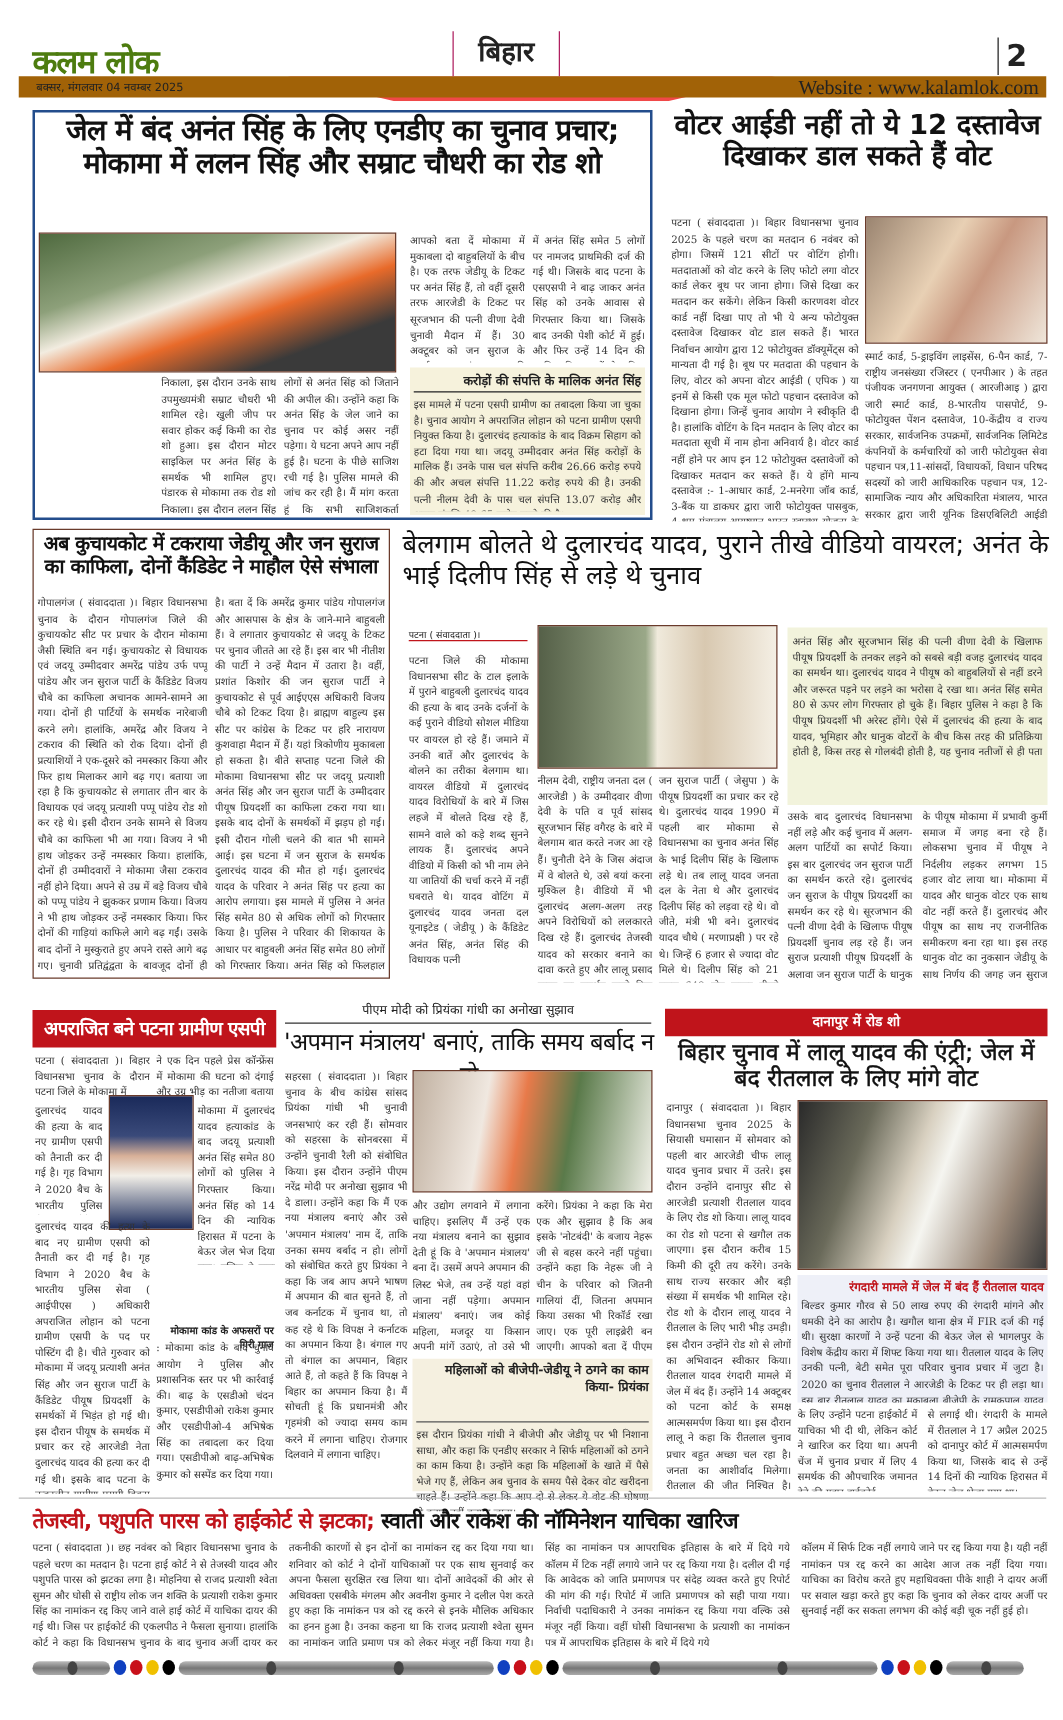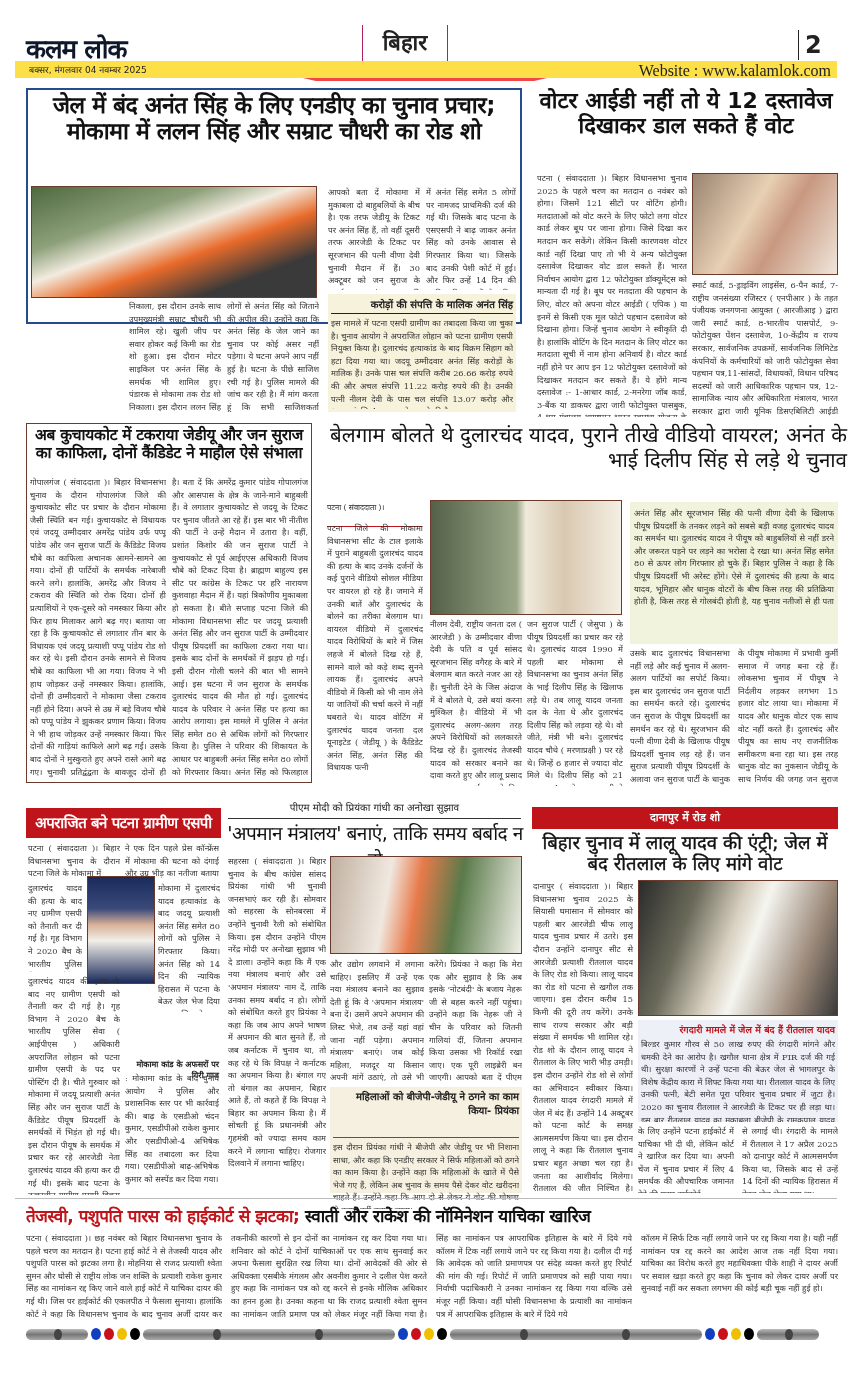--- a/index.html
+++ b/index.html
@@ -1,25 +1,25 @@
 <!DOCTYPE html>
 <html><head>
 <meta charset="utf-8">
 <style>
 *{box-sizing:border-box;margin:0;padding:0}
 body{width:850px;height:1376px;background:#fff;font-family:"DejaVu Sans",sans-serif;color:#222;position:relative;overflow:hidden}
 .abs{position:absolute}
-.masthead-brand{left:26px;top:30px;font-size:26px;font-weight:bold;color:#0f172a;font-family:"DejaVu Sans",sans-serif;letter-spacing:-1px}
+.masthead-brand{left:26px;top:30px;font-size:26px;font-weight:bold;color:#4d7c0f;font-family:"DejaVu Sans",sans-serif;letter-spacing:-1px}
 .section-box{left:362px;top:25px;width:86px;height:36px;border-left:1px solid #b02060;border-right:1px solid #b02060;text-align:center;font-size:22px;font-weight:bold;line-height:36px}
 .page-no{left:798px;top:30px;border-left:1px solid #222;padding-left:6px;font-size:24px;font-weight:bold;height:30px;line-height:30px}
-.dateline{left:15px;top:61px;width:822px;height:17px;background:#fde047}
+.dateline{left:15px;top:61px;width:822px;height:17px;background:#a16207}
 .dateline .date{position:absolute;left:14px;top:2px;font-size:9px}
 .dateline .web{position:absolute;right:6px;top:1px;font-size:16px;font-family:Liberation Serif, serif}
 .redtab{left:230px;top:61px;width:390px;height:20px;background:#f04848;clip-path:polygon(0 0,100% 0,78% 100%,22% 100%)}
-.lead-box{left:26px;top:88px;width:496px;height:236px;border:2px solid #234d8c}
+.lead-box{left:26px;top:88px;width:496px;height:328px;border:2px solid #234d8c}
 .hl{font-weight:bold;color:#111;text-align:center;line-height:1.15}
 .col{font-size:8.2px;line-height:12.6px;text-align:justify;color:#333;font-family:"DejaVu Serif",serif;overflow:hidden}
 .photo{background:linear-gradient(135deg,#7a8a6e,#c8b8a0 40%,#f0e6d6 55%,#8a7a68);border:1px solid #6a3b2b}
 .infobox{background:#f6f2dc}
 .rule{height:1px;background:#222}
 .boxhead{font-weight:bold;text-align:right}
 .redbar{background:#c0141b;color:#fff;font-weight:bold;text-align:center}
 .reg{display:flex;align-items:center;gap:3px}
 .bar{height:11px;border-radius:6px;background:linear-gradient(#bbb,#777 50%,#aaa);position:relative}
 .bar i{position:absolute;top:0;width:8px;height:11px;border-radius:50%;background:#444}
@@ -54,22 +54,22 @@
 <div class="abs col" style="left:537px;top:172px;width:150px;height:245px">पटना ( संवाददाता )। बिहार विधानसभा चुनाव 2025 के पहले चरण का मतदान 6 नवंबर को होगा। जिसमें 121 सीटों पर वोटिंग होगी। मतदाताओं को वोट करने के लिए फोटो लगा वोटर कार्ड लेकर बूथ पर जाना होगा। जिसे दिखा कर मतदान कर सकेंगे। लेकिन किसी कारणवश वोटर कार्ड नहीं दिखा पाए तो भी ये अन्य फोटोयुक्त दस्तावेज दिखाकर वोट डाल सकते हैं। भारत निर्वाचन आयोग द्वारा 12 फोटोयुक्त डॉक्यूमेंट्स को मान्यता दी गई है। बूथ पर मतदाता की पहचान के लिए, वोटर को अपना वोटर आईडी ( एपिक ) या इनमें से किसी एक मूल फोटो पहचान दस्तावेज को दिखाना होगा। जिन्हें चुनाव आयोग ने स्वीकृति दी है। हालांकि वोटिंग के दिन मतदान के लिए वोटर का मतदाता सूची में नाम होना अनिवार्य है। वोटर कार्ड नहीं होने पर आप इन 12 फोटोयुक्त दस्तावेजों को दिखाकर मतदान कर सकते हैं। ये होंगे मान्य दस्तावेज :- 1-आधार कार्ड, 2-मनरेगा जॉब कार्ड, 3-बैंक या डाकघर द्वारा जारी फोटोयुक्त पासबुक, 4-श्रम मंत्रालय-आयुष्मान भारत स्वास्थ्य योजना के तहत जारी स्वास्थ्य बीमा</div>
 <div class="abs photo" style="left:692px;top:173px;width:146px;height:102px;background:linear-gradient(120deg,#9a8470,#e8d0b4 40%,#c89880 60%,#efe6da)"></div>
 <div class="abs col" style="left:692px;top:279px;width:146px;height:138px">स्मार्ट कार्ड, 5-ड्राइविंग लाइसेंस, 6-पैन कार्ड, 7-राष्ट्रीय जनसंख्या रजिस्टर ( एनपीआर ) के तहत पंजीयक जनगणना आयुक्त ( आरजीआइ ) द्वारा जारी स्मार्ट कार्ड, 8-भारतीय पासपोर्ट, 9-फोटोयुक्त पेंशन दस्तावेज, 10-केंद्रीय व राज्य सरकार, सार्वजनिक उपक्रमों, सार्वजनिक लिमिटेड कंपनियों के कर्मचारियों को जारी फोटोयुक्त सेवा पहचान पत्र,11-सांसदों, विधायकों, विधान परिषद सदस्यों को जारी आधिकारिक पहचान पत्र, 12-सामाजिक न्याय और अधिकारिता मंत्रालय, भारत सरकार द्वारा जारी यूनिक डिसएबिलिटी आईडी कार्ड।</div>
 
 <div class="abs" style="left:26px;top:423px;width:286px;height:360px;border:1.5px solid #6a3b2b">
   <div class="hl" style="position:absolute;left:3px;top:3px;width:278px;font-size:15.5px;letter-spacing:-0.3px">अब कुचायकोट में टकराया जेडीयू और जन सुराज का काफिला, दोनों कैंडिडेट ने माहौल ऐसे संभाला</div>
   <div class="col" style="position:absolute;left:3px;top:52px;width:136px;height:302px">गोपालगंज ( संवाददाता )। बिहार विधानसभा चुनाव के दौरान गोपालगंज जिले की कुचायकोट सीट पर प्रचार के दौरान मोकामा जैसी स्थिति बन गई। कुचायकोट से विधायक एवं जदयू उम्मीदवार अमरेंद्र पांडेय उर्फ पप्पू पांडेय और जन सुराज पार्टी के कैंडिडेट विजय चौबे का काफिला अचानक आमने-सामने आ गया। दोनों ही पार्टियों के समर्थक नारेबाजी करने लगे। हालांकि, अमरेंद्र और विजय ने टकराव की स्थिति को रोक दिया। दोनों ही प्रत्याशियों ने एक-दूसरे को नमस्कार किया और फिर हाथ मिलाकर आगे बढ़ गए। बताया जा रहा है कि कुचायकोट से लगातार तीन बार के विधायक एवं जदयू प्रत्याशी पप्पू पांडेय रोड शो कर रहे थे। इसी दौरान उनके सामने से विजय चौबे का काफिला भी आ गया। विजय ने भी हाथ जोड़कर उन्हें नमस्कार किया। हालांकि, दोनों ही उम्मीदवारों ने मोकामा जैसा टकराव नहीं होने दिया। अपने से उम्र में बड़े विजय चौबे को पप्पू पांडेय ने झुककर प्रणाम किया। विजय ने भी हाथ जोड़कर उन्हें नमस्कार किया। फिर दोनों की गाड़ियां काफिले आगे बढ़ गईं। उसके बाद दोनों ने मुस्कुराते हुए अपने रास्ते आगे बढ़ गए। चुनावी प्रतिद्वंद्वता के बावजूद दोनों ही उम्मीदवार ने राजनीतिक सुचिता का परिचय दिया और किसी भी तरह के विवाद और टकराव की स्थिति को टलने नहीं दिया। राजनीतिक गलियारों में लेकर सोशल मीडिया तक इसकी चर्चा हो रही</div>
   <div class="col" style="position:absolute;left:145px;top:52px;width:136px;height:302px">है। बता दें कि अमरेंद्र कुमार पांडेय गोपालगंज और आसपास के क्षेत्र के जाने-माने बाहुबली हैं। वे लगातार कुचायकोट से जदयू के टिकट पर चुनाव जीतते आ रहे हैं। इस बार भी नीतीश की पार्टी ने उन्हें मैदान में उतारा है। वहीं, प्रशांत किशोर की जन सुराज पार्टी ने कुचायकोट से पूर्व आईएएस अधिकारी विजय चौबे को टिकट दिया है। ब्राह्मण बाहुल्य इस सीट पर कांग्रेस के टिकट पर हरि नारायण कुशवाहा मैदान में हैं। यहां त्रिकोणीय मुकाबला हो सकता है। बीते सप्ताह पटना जिले की मोकामा विधानसभा सीट पर जदयू प्रत्याशी अनंत सिंह और जन सुराज पार्टी के उम्मीदवार पीयूष प्रियदर्शी का काफिला टकरा गया था। इसके बाद दोनों के समर्थकों में झड़प हो गई। इसी दौरान गोली चलने की बात भी सामने आई। इस घटना में जन सुराज के समर्थक दुलारचंद यादव की मौत हो गई। दुलारचंद यादव के परिवार ने अनंत सिंह पर हत्या का आरोप लगाया। इस मामले में पुलिस ने अनंत सिंह समेत 80 से अधिक लोगों को गिरफ्तार किया है। पुलिस ने परिवार की शिकायत के आधार पर बाहुबली अनंत सिंह समेत 80 लोगों को गिरफ्तार किया। अनंत सिंह को फिलहाल 14 दिनों की न्यायिक हिरासत में जेल भेज दिया है। पुलिस ने घटनास्थल पर गश्त बढ़ा दी है। इसलिए जन सुराज पार्टी के उम्मीदवार पीयूष को भी गिरफ्तार किया जाएगा।</div>
 </div>
 
-<div class="abs" style="left:322px;top:423px;width:525px;font-size:20.5px;text-align:right;line-height:1.2;color:#111">बेलगाम बोलते थे दुलारचंद यादव, पुराने तीखे वीडियो वायरल; अनंत के भाई दिलीप सिंह से लड़े थे चुनाव</div>
-<div class="abs" style="left:327px;top:502px;width:95px;font-size:7.5px;border-bottom:1px solid #c0141b;padding-bottom:14px">पटना ( संवाददाता )।</div>
+<div class="abs" style="left:322px;top:423px;width:525px;font-size:20.5px;text-align:left;line-height:1.2;color:#111">बेलगाम बोलते थे दुलारचंद यादव, पुराने तीखे वीडियो वायरल; अनंत के भाई दिलीप सिंह से लड़े थे चुनाव</div>
+<div class="abs" style="left:327px;top:502px;width:95px;font-size:7.5px;border-bottom:1px solid #c0141b;padding-bottom:0">पटना ( संवाददाता )।</div>
 <div class="abs col" style="left:327px;top:522px;width:96px;height:265px">पटना जिले की मोकामा विधानसभा सीट के टाल इलाके में पुराने बाहुबली दुलारचंद यादव की हत्या के बाद उनके दर्जनों के कई पुराने वीडियो सोशल मीडिया पर वायरल हो रहे हैं। जमाने में उनकी बातें और दुलारचंद के बोलने का तरीका बेलगाम था। वायरल वीडियो में दुलारचंद यादव विरोधियों के बारे में जिस लहजे में बोलते दिख रहे हैं, सामने वाले को कड़े शब्द सुनने लायक हैं। दुलारचंद अपने वीडियो में किसी को भी नाम लेने या जातियों की चर्चा करने में नहीं घबराते थे। यादव वोटिंग में दुलारचंद यादव जनता दल यूनाइटेड ( जेडीयू ) के कैंडिडेट अनंत सिंह, अनंत सिंह की विधायक पत्नी</div>
 <div class="abs photo" style="left:430px;top:500px;width:192px;height:115px;background:linear-gradient(90deg,#556048,#9aa888 45%,#f0eadc 50%,#d8c8b0 70%,#f4efe4)"></div>
 <div class="abs col" style="left:430px;top:618px;width:92px;height:168px">नीलम देवी, राष्ट्रीय जनता दल ( आरजेडी ) के उम्मीदवार वीणा देवी के पति व पूर्व सांसद सूरजभान सिंह वगैरह के बारे में बेलगाम बात करते नजर आ रहे हैं। चुनौती देने के जिस अंदाज में वे बोलते थे, उसे बयां करना मुश्किल है। वीडियो में भी दुलारचंद अलग-अलग तरह अपने विरोधियों को ललकारते दिख रहे हैं। दुलारचंद तेजस्वी यादव को सरकार बनाने का दावा करते हुए और लालू प्रसाद यादव का समर्थन करते दिख रहे हैं। लेकिन मोकामा सीट पर दुलारचंद यादव</div>
 <div class="abs col" style="left:527px;top:618px;width:96px;height:168px">जन सुराज पार्टी ( जेसुपा ) के पीयूष प्रियदर्शी का प्रचार कर रहे थे। दुलारचंद यादव 1990 में पहली बार मोकामा से विधानसभा का चुनाव अनंत सिंह के भाई दिलीप सिंह के खिलाफ लड़े थे। तब लालू यादव जनता दल के नेता थे और दुलारचंद दिलीप सिंह को लड़वा रहे थे। वो जीते, मंत्री भी बने। दुलारचंद यादव चौथे ( मरणाप्रक्षी ) पर रहे थे। जिन्हें 6 हजार से ज्यादा वोट मिले थे। दिलीप सिंह को 21 हजार 648 वोट लाकर तीसरे नंबर पर रहे थे।</div>
 <div class="abs infobox" style="left:630px;top:502px;width:208px;height:142px;background:#f2f3dc;padding:3px 4px">
   <div class="col" style="margin-top:2px;height:100px">अनंत सिंह और सूरजभान सिंह की पत्नी वीणा देवी के खिलाफ पीयूष प्रियदर्शी के तनकर लड़ने को सबसे बड़ी वजह दुलारचंद यादव का समर्थन था। दुलारचंद यादव ने पीयूष को बाहुबलियों से नहीं डरने और जरूरत पड़ने पर लड़ने का भरोसा दे रखा था। अनंत सिंह समेत 80 से ऊपर लोग गिरफ्तार हो चुके हैं। बिहार पुलिस ने कहा है कि पीयूष प्रियदर्शी भी अरेस्ट होंगे। ऐसे में दुलारचंद की हत्या के बाद यादव, भूमिहार और धानुक वोटरों के बीच किस तरह की प्रतिक्रिया होती है, किस तरह से गोलबंदी होती है, यह चुनाव नतीजों से ही पता चलेगा।</div>
 </div>
 <div class="abs col" style="left:630px;top:647px;width:100px;height:140px">उसके बाद दुलारचंद विधानसभा नहीं लड़े और कई चुनाव में अलग-अलग पार्टियों का सपोर्ट किया। इस बार दुलारचंद जन सुराज पार्टी का समर्थन करते रहे। दुलारचंद जन सुराज के पीयूष प्रियदर्शी का समर्थन कर रहे थे। सूरजभान की पत्नी वीणा देवी के खिलाफ पीयूष प्रियदर्शी चुनाव लड़ रहे हैं। जन सुराज प्रत्याशी पीयूष प्रियदर्शी के अलावा जन सुराज पार्टी के धानुक समाज से आते हैं। जानकार बताते हैं कि पीयूष प्रियदर्शी को यादव वोटरों का समर्थन दिलाने में दुलारचंद की भूमिका अहम थी।</div>
 <div class="abs col" style="left:738px;top:647px;width:100px;height:140px">के पीयूष मोकामा में प्रभावी कुर्मी समाज में जगह बना रहे हैं। लोकसभा चुनाव में पीयूष ने निर्दलीय लड़कर लगभग 15 हजार वोट लाया था। मोकामा में यादव और धानुक वोटर एक साथ वोट नहीं करते हैं। दुलारचंद और पीयूष का साथ नए राजनीतिक समीकरण बना रहा था। इस तरह धानुक वोट का नुकसान जेडीयू के साथ निर्णय की जगह जन सुराज की ओर जा रहा था, वहीं यादव वोट का बड़ा हिस्सा जन सुराज प्रत्याशी पीयूष प्रियदर्शी के लिए फायदेमंद साबित हो सकता था।</div>
 

